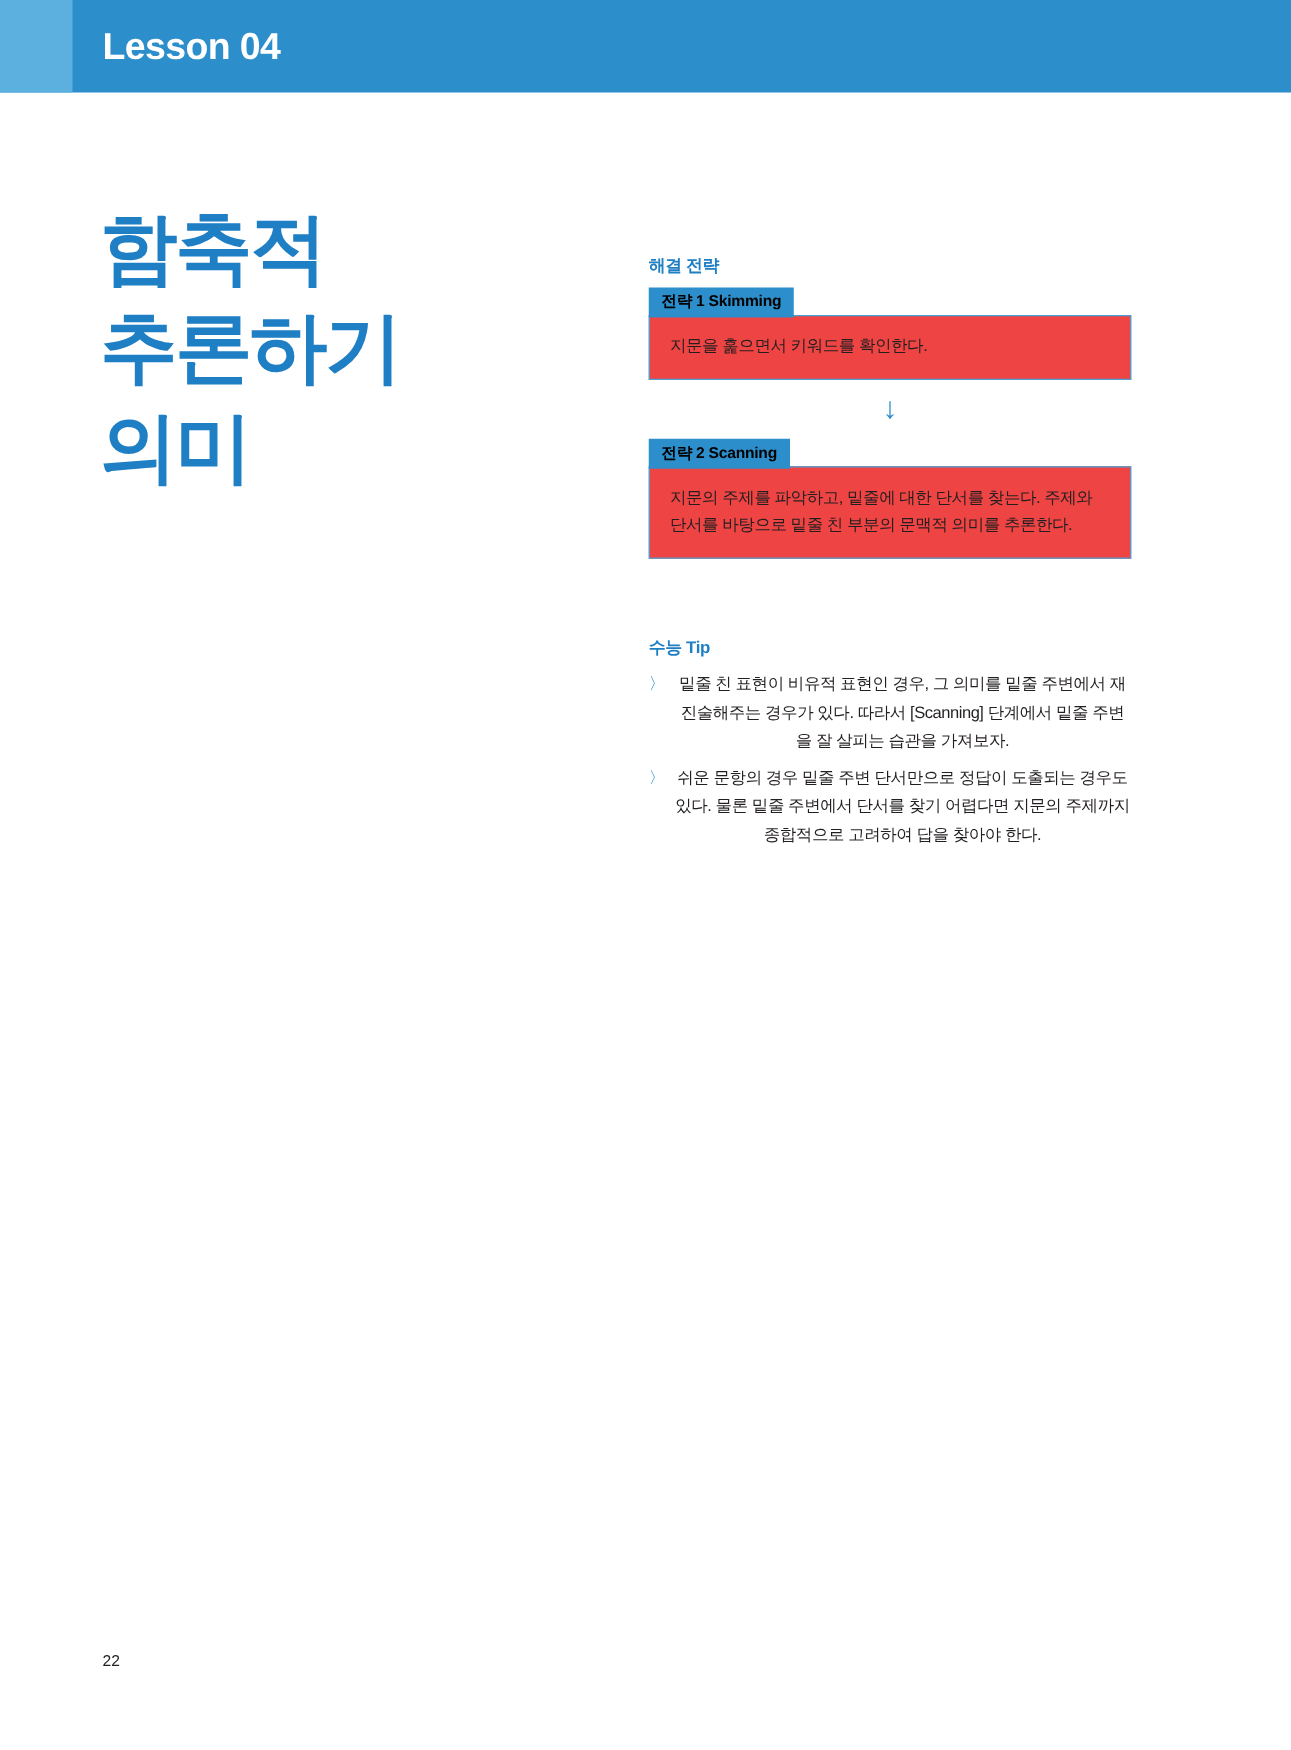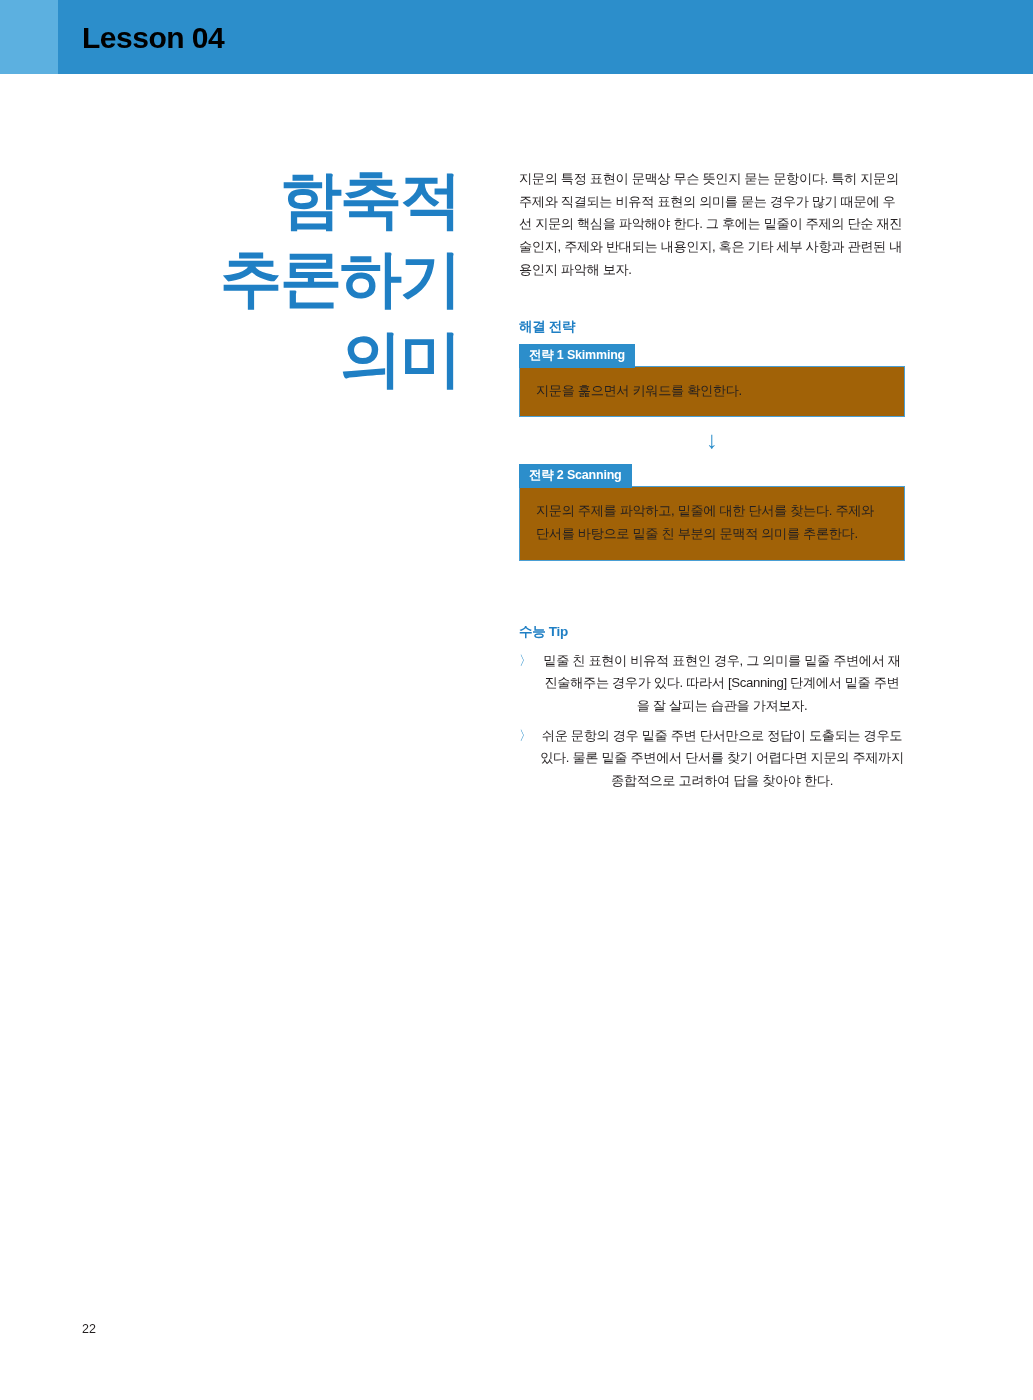--- a/index.html
+++ b/index.html
@@ -32,36 +32,35 @@
     width: 58px;
     height: 74px;
     background: #5cb0e0;
   }
   .lesson-title {
     position: absolute;
     left: 82px;
     top: 21px;
     font-size: 30px;
     font-weight: bold;
-    color: #000000;
+    color: #ffffff;
     letter-spacing: -0.5px;
   }
 
   
   .big-title {
     position: absolute;
     left: 80px;
     top: 160px;
     width: 380px;
     font-size: 62px;
     line-height: 1.28;
     font-weight: bold;
     color: #1f7fc4;
     letter-spacing: -2px;
-    text-align: right;
   }
   .big-title .line { display: block; white-space: nowrap; }
 
   
   .right-col {
     position: absolute;
     left: 519px;
     top: 168px;
     width: 386px;
   }
@@ -80,36 +79,36 @@
     color: #231f20;
     letter-spacing: -0.35px;
   }
 
   .section-gap { height: 36px; }
 
   
   .strat-tag {
     display: inline-block;
     background: #2c8ecb;
-    color: #ffffff;
+    color: #000000;
     font-size: 12.5px;
     font-weight: bold;
     padding: 3px 10px 4px 10px;
     letter-spacing: -0.2px;
     position: relative;
     top: 1px;
   }
   .strat-box {
     border: 1px solid #4a9fd4;
     padding: 13px 16px 14px 16px;
     font-size: 13.2px;
     line-height: 1.72;
     letter-spacing: -0.35px;
     margin-top: -1px;
-    background: #a16207;
+    background: #ef4444;
   }
   .arrow-down {
     text-align: center;
     color: #2c8ecb;
     font-size: 24px;
     line-height: 1;
     margin: 11px 0 9px 0;
     height: 26px;
   }
 
@@ -154,21 +153,20 @@
 
 <div class="big-title">
   <span class="line">함축적</span>
   <span class="line">추론하기</span>
   <span class="line">의미</span>
 </div>
 
 <div class="right-col">
 
   <div>
-    <div class="body-text">지문의 특정 표현이 문맥상 무슨 뜻인지 묻는 문항이다. 특히 지문의 주제와 직결되는 비유적 표현의 의미를 묻는 경우가 많기 때문에 우선 지문의 핵심을 파악해야 한다. 그 후에는 밑줄이 주제의 단순 재진술인지, 주제와 반대되는 내용인지, 혹은 기타 세부 사항과 관련된 내용인지 파악해 보자.</div>
   </div>
 
   <div class="section-gap"></div>
 
   <div>
     <div class="sec-head">해결 전략</div>
 
     <div>
       <div class="strat-tag">전략 1  Skimming</div>
       <div class="strat-box">지문을 훑으면서 키워드를 확인한다.</div>

